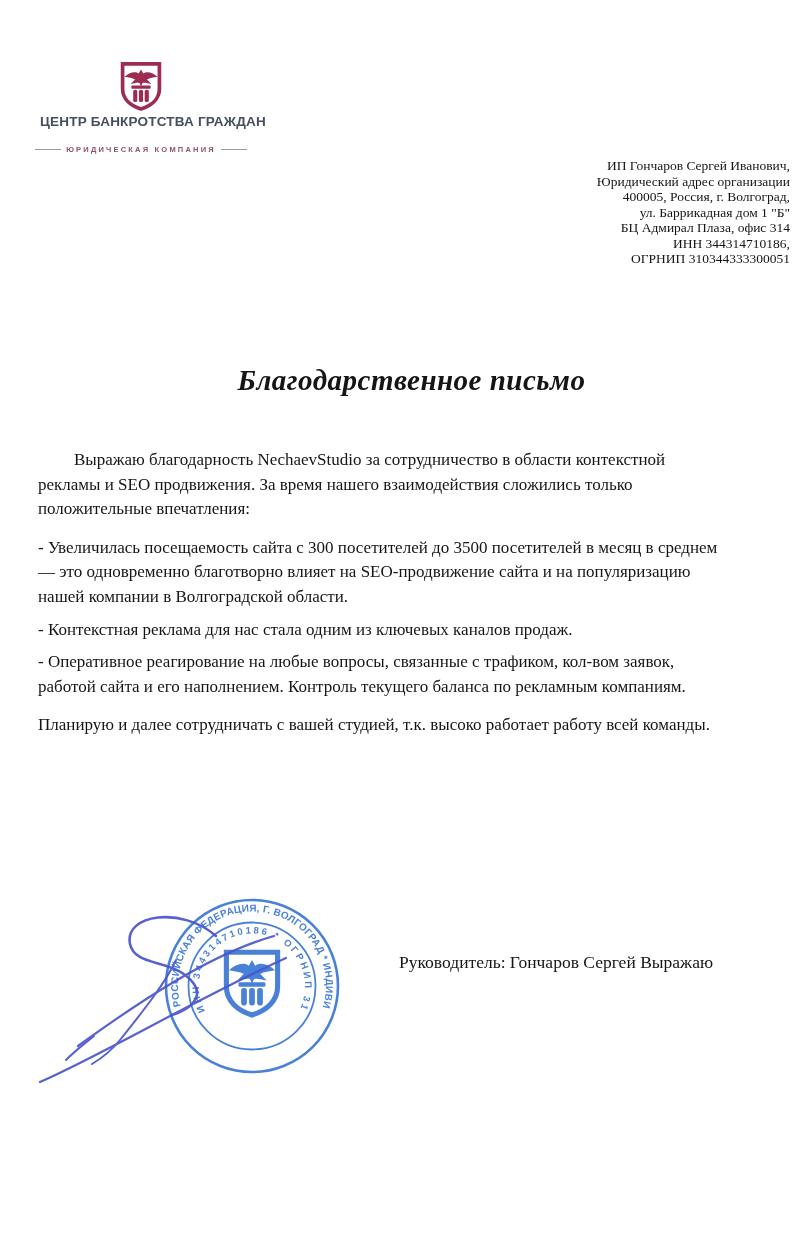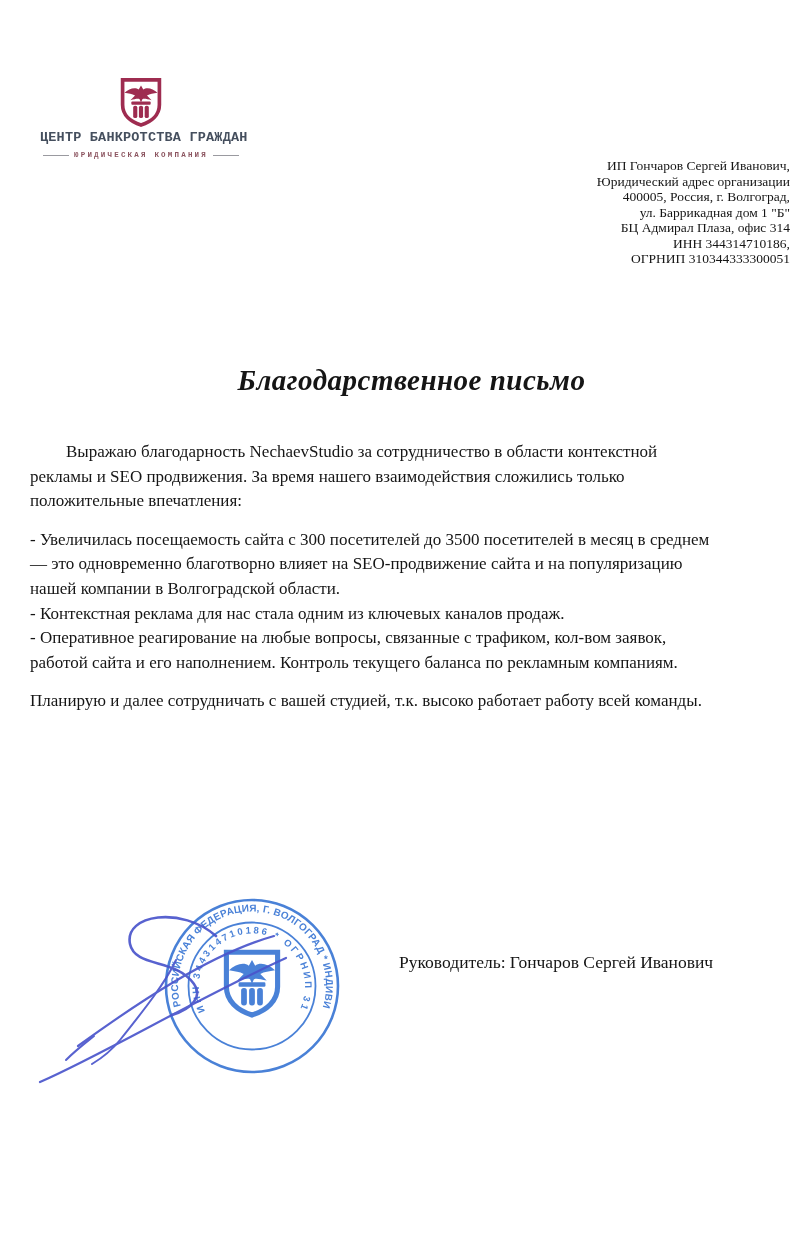--- a/index.html
+++ b/index.html
@@ -7,42 +7,42 @@
     width: 807px; height: 1255px;
     background: var(--page-bg, #ffffff);
     font-family: "Liberation Serif", serif;
     color: var(--text, #151515);
     position: relative;
     overflow: hidden;
   }
   .page { position: relative; width: 807px; height: 1255px; background: var(--page-bg, #ffffff); }
 
   
-  .logo { position: absolute; left: 40px; top: 76px; width: 202px; text-align: center;
-          font-family: Liberation Mono, monospace; }
+  .logo { position: absolute; left: 40px; top: 60px; width: 202px; text-align: center;
+          font-family: Liberation Sans, sans-serif; }
   .logo-emblem { color: var(--logo-maroon, #9e2c50); display: block; margin: 0 auto 2px; }
   .logo-name { font-size: 13.5px; font-weight: bold; letter-spacing: 0.2px;
                color: var(--logo-gray, #454f5e); white-space: nowrap; }
-  .logo-tagline { display: flex; align-items: center; justify-content: center; gap: 5px; margin-top: 6px; }
+  .logo-tagline { display: flex; align-items: center; justify-content: center; gap: 5px; margin-top: 16px; }
   .logo-tagline .rule { flex: 0 0 26px; height: 0; border-top: 1.5px solid #9a9aa0; }
   .logo-tagline .tg { font-size: 7.5px; font-weight: bold; letter-spacing: 2.2px;
                       color: var(--logo-sub, #8c5560); white-space: nowrap; }
 
   
   .sender { position: absolute; right: 17px; top: 114px; text-align: right;
             font-size: 13.5px; line-height: 15.5px; white-space: pre-line; margin-top: 44px; }
 
   
   .title { position: absolute; left: 0; right: 0; top: 364px; text-align: center;
            font-size: 29px; font-weight: bold; font-style: italic; letter-spacing: 0.5px; padding-left: 16px; }
 
   
   .body-text { position: absolute; left: 30px; top: 440px; width: 752px;
                font-size: 17px; line-height: 24.6px; }
-  .body-text p { margin: 0; white-space: pre-line; }
+  .body-text p { margin: 8px; white-space: pre-line; }
   .body-text .intro { text-indent: 36px; margin-bottom: 14px; }
   .body-text .closing { margin-top: 14px; white-space: normal; }
 
   
   .stamp { position: absolute; left: 152px; top: 886px; opacity: 0.88; }
   .stamp text { font-family: "Liberation Sans", sans-serif; font-weight: bold;
                 fill: var(--stamp-blue, #3170d2); }
   .stamp .ring  { stroke: var(--stamp-blue, #3170d2); fill: none; }
   .stamp-emblem { color: var(--stamp-blue, #3170d2); }
   .handwriting { position: absolute; left: 24px; top: 896px; opacity: 0.92; }
@@ -125,15 +125,15 @@
   </svg>
 
   <svg class="handwriting" width="280" height="200" viewBox="0 0 280 200">
     <path stroke-width="2.6" d="M 192,40 C 158,10 100,18 106,48 C 111,72 152,62 170,88 C 179,100 168,113 148,119"></path>
     <path stroke-width="2.2" d="M 54,150 C 112,108 186,58 250,40"></path>
     <path stroke-width="2.2" d="M 16,186 C 80,158 170,104 262,62"></path>
     <path stroke-width="2" d="M 152,64 C 142,86 120,114 96,144 C 88,154 78,162 68,168"></path>
     <path stroke-width="2" d="M 42,164 C 52,154 60,148 70,140"></path>
   </svg>
 
-  <div class="leader-line">Руководитель: Гончаров Сергей Иванович</div>
+  <div class="leader-line">Руководитель: Гончаров Сергей Выражаю</div>
 
 </div>
 
 </body></html>

